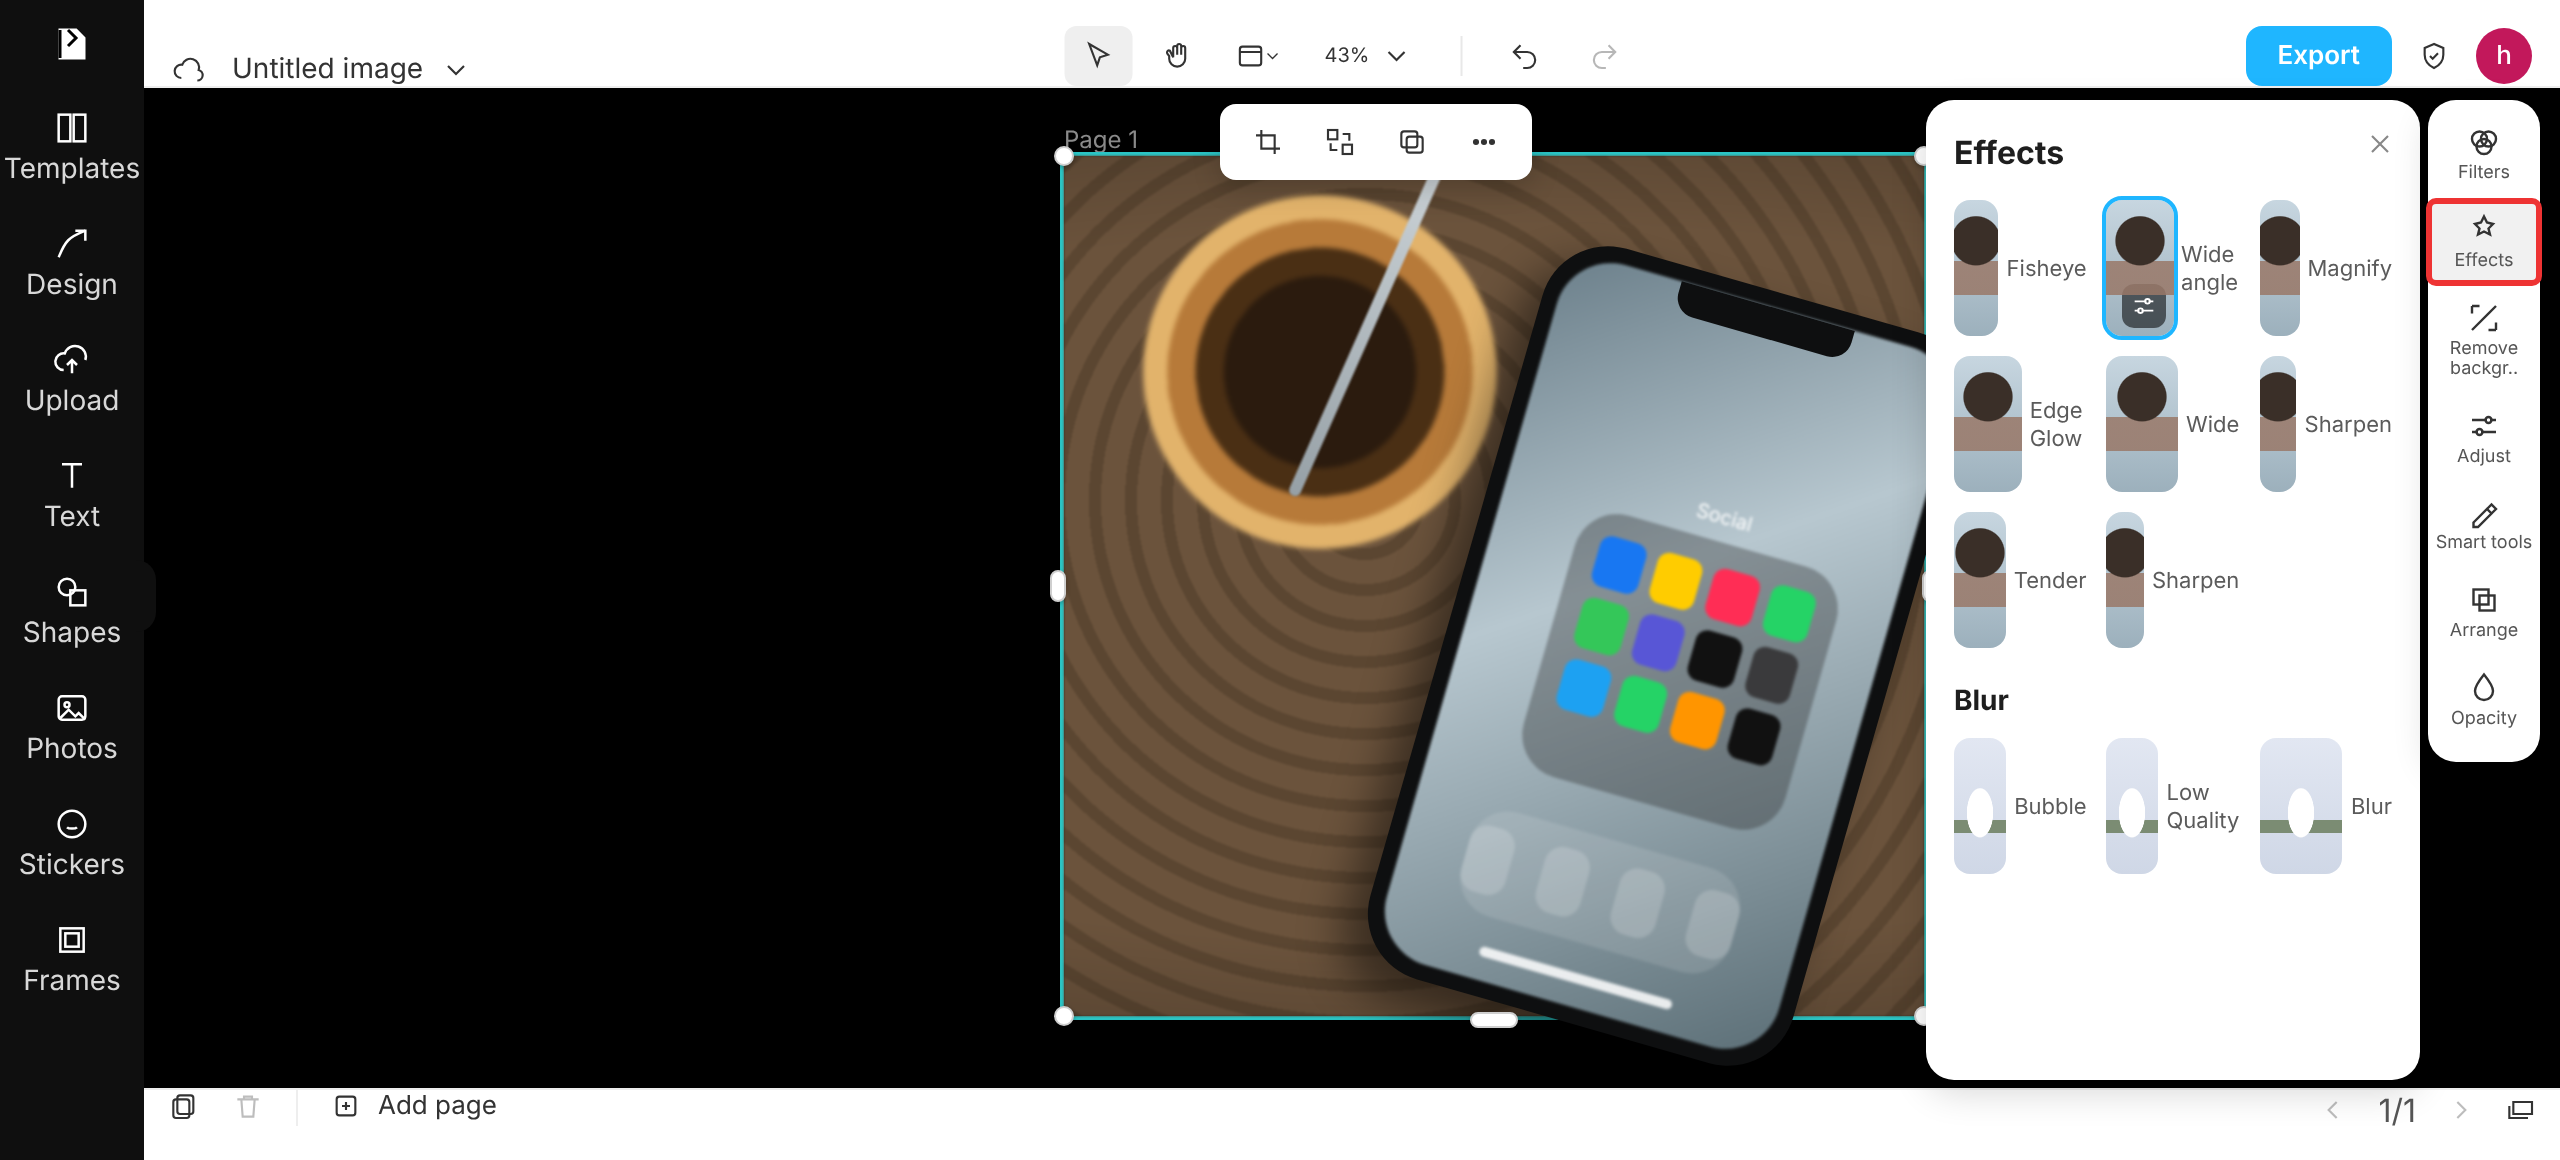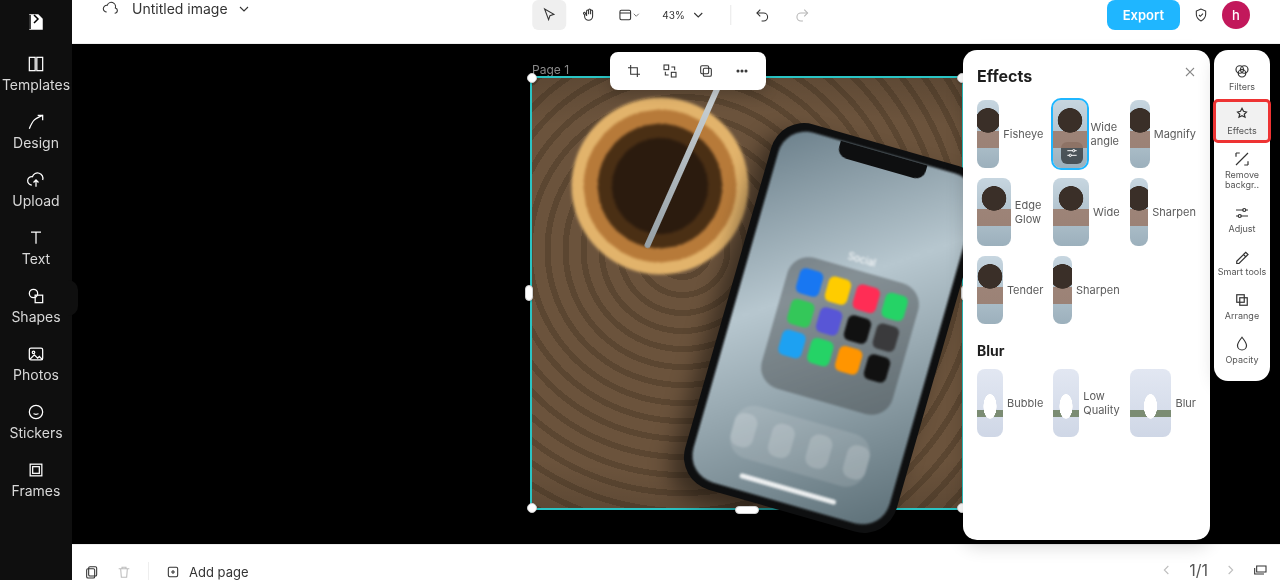--- a/index.html
+++ b/index.html
@@ -12,21 +12,21 @@
 
   
   .siderail{position:absolute;left:0;top:0;width:72px;height:580px;background:var(--sidebar);color:#fff;display:flex;flex-direction:column;align-items:center;padding-top:0;z-index:5}
   .siderail .logo{width:72px;height:44px;display:flex;align-items:center;justify-content:center}
   .siderail .item{width:72px;display:flex;flex-direction:column;align-items:center;justify-content:center;padding:10px 0;gap:4px;cursor:pointer}
   .siderail .item span{font-size:14px;color:#d8d8d8;text-align:center;line-height:1}
   .siderail svg{width:20px;height:20px;stroke:#fff;fill:none;stroke-width:1.5}
   .siderail .handle{position:absolute;right:-6px;top:280px;width:10px;height:36px;background:#0f0f0f;border-top-right-radius:10px;border-bottom-right-radius:10px}
 
   
-  .topbar{position:absolute;left:72px;top:0;right:0;height:44px;background:#fff;border-bottom:1px solid #eee;display:flex;align-items:flex-start;padding:0 30px;z-index:4}
+  .topbar{position:absolute;left:72px;top:0;right:0;height:44px;background:#fff;border-bottom:1px solid #eee;display:flex;align-items:flex-end;padding:0 14px;z-index:4}
   .topbar .cloud{margin-right:14px}
   .topbar .title{font-size:14px;color:#333;display:flex;align-items:center;gap:8px;cursor:pointer}
   .topbar .center{position:absolute;left:50%;transform:translateX(-50%);display:flex;align-items:center;gap:6px}
   .iconbtn{width:34px;height:30px;border-radius:6px;display:flex;align-items:center;justify-content:center;cursor:pointer}
   .iconbtn.active{background:#efefef}
   .iconbtn svg, .smallicon svg{width:16px;height:16px;stroke:#333;fill:none;stroke-width:1.6}
   .zoom{font-size:10px;color:#333;display:flex;align-items:center;gap:6px;margin:0 10px}
   .topbar .sep{width:1px;height:20px;background:#e8e8e8;margin:0 8px}
   .topbar .right{margin-left:auto;display:flex;align-items:center;gap:10px}
   .export{background:var(--accent);color:#fff;border:none;border-radius:8px;height:30px;padding:0 16px;font-weight:600;font-size:13px;cursor:pointer}
@@ -91,21 +91,21 @@
 
   
   .proprail{position:absolute;right:10px;top:50px;width:56px;background:#fff;border-radius:14px;box-shadow:0 6px 18px rgba(0,0,0,.14);padding:6px 0 10px;display:flex;flex-direction:column;align-items:center;gap:2px;z-index:7}
   .proprail .pitem{width:100%;display:flex;flex-direction:column;align-items:center;gap:2px;padding:6px 0;cursor:pointer;border-radius:8px}
   .proprail .pitem span{font-size:9px;color:#555;text-align:center;line-height:1.1;padding:0 3px}
   .proprail .pitem svg{width:18px;height:18px;stroke:#333;fill:none;stroke-width:1.6}
   .proprail .pitem.active{outline:3px solid #e33; outline-offset:-2px; border-radius:4px;}
   .proprail .pitem.activebg{background:#f1f1f1}
 
   
-  .bottombar{position:absolute;left:72px;right:0;bottom:0;height:36px;background:#fff;border-top:1px solid #eee;display:flex;align-items:flex-end;padding:0 12px;gap:16px;z-index:4}
+  .bottombar{position:absolute;left:72px;right:0;bottom:0;height:36px;background:#fff;border-top:1px solid #eee;display:flex;align-items:flex-start;padding:0 12px;gap:16px;z-index:4}
   .bottombar .addpage{display:flex;align-items:center;gap:8px;font-size:13px;color:#333;cursor:pointer}
   .bottombar .pager{margin-left:auto;display:flex;align-items:center;gap:14px;font-size:16px;color:#555}
   .smallicon{display:inline-flex;align-items:center;justify-content:center}
   .muted svg{stroke:#bdbdbd}
   .dim{opacity:.35}
 
   svg{display:block}
 </style>
 </head>
 <body>

